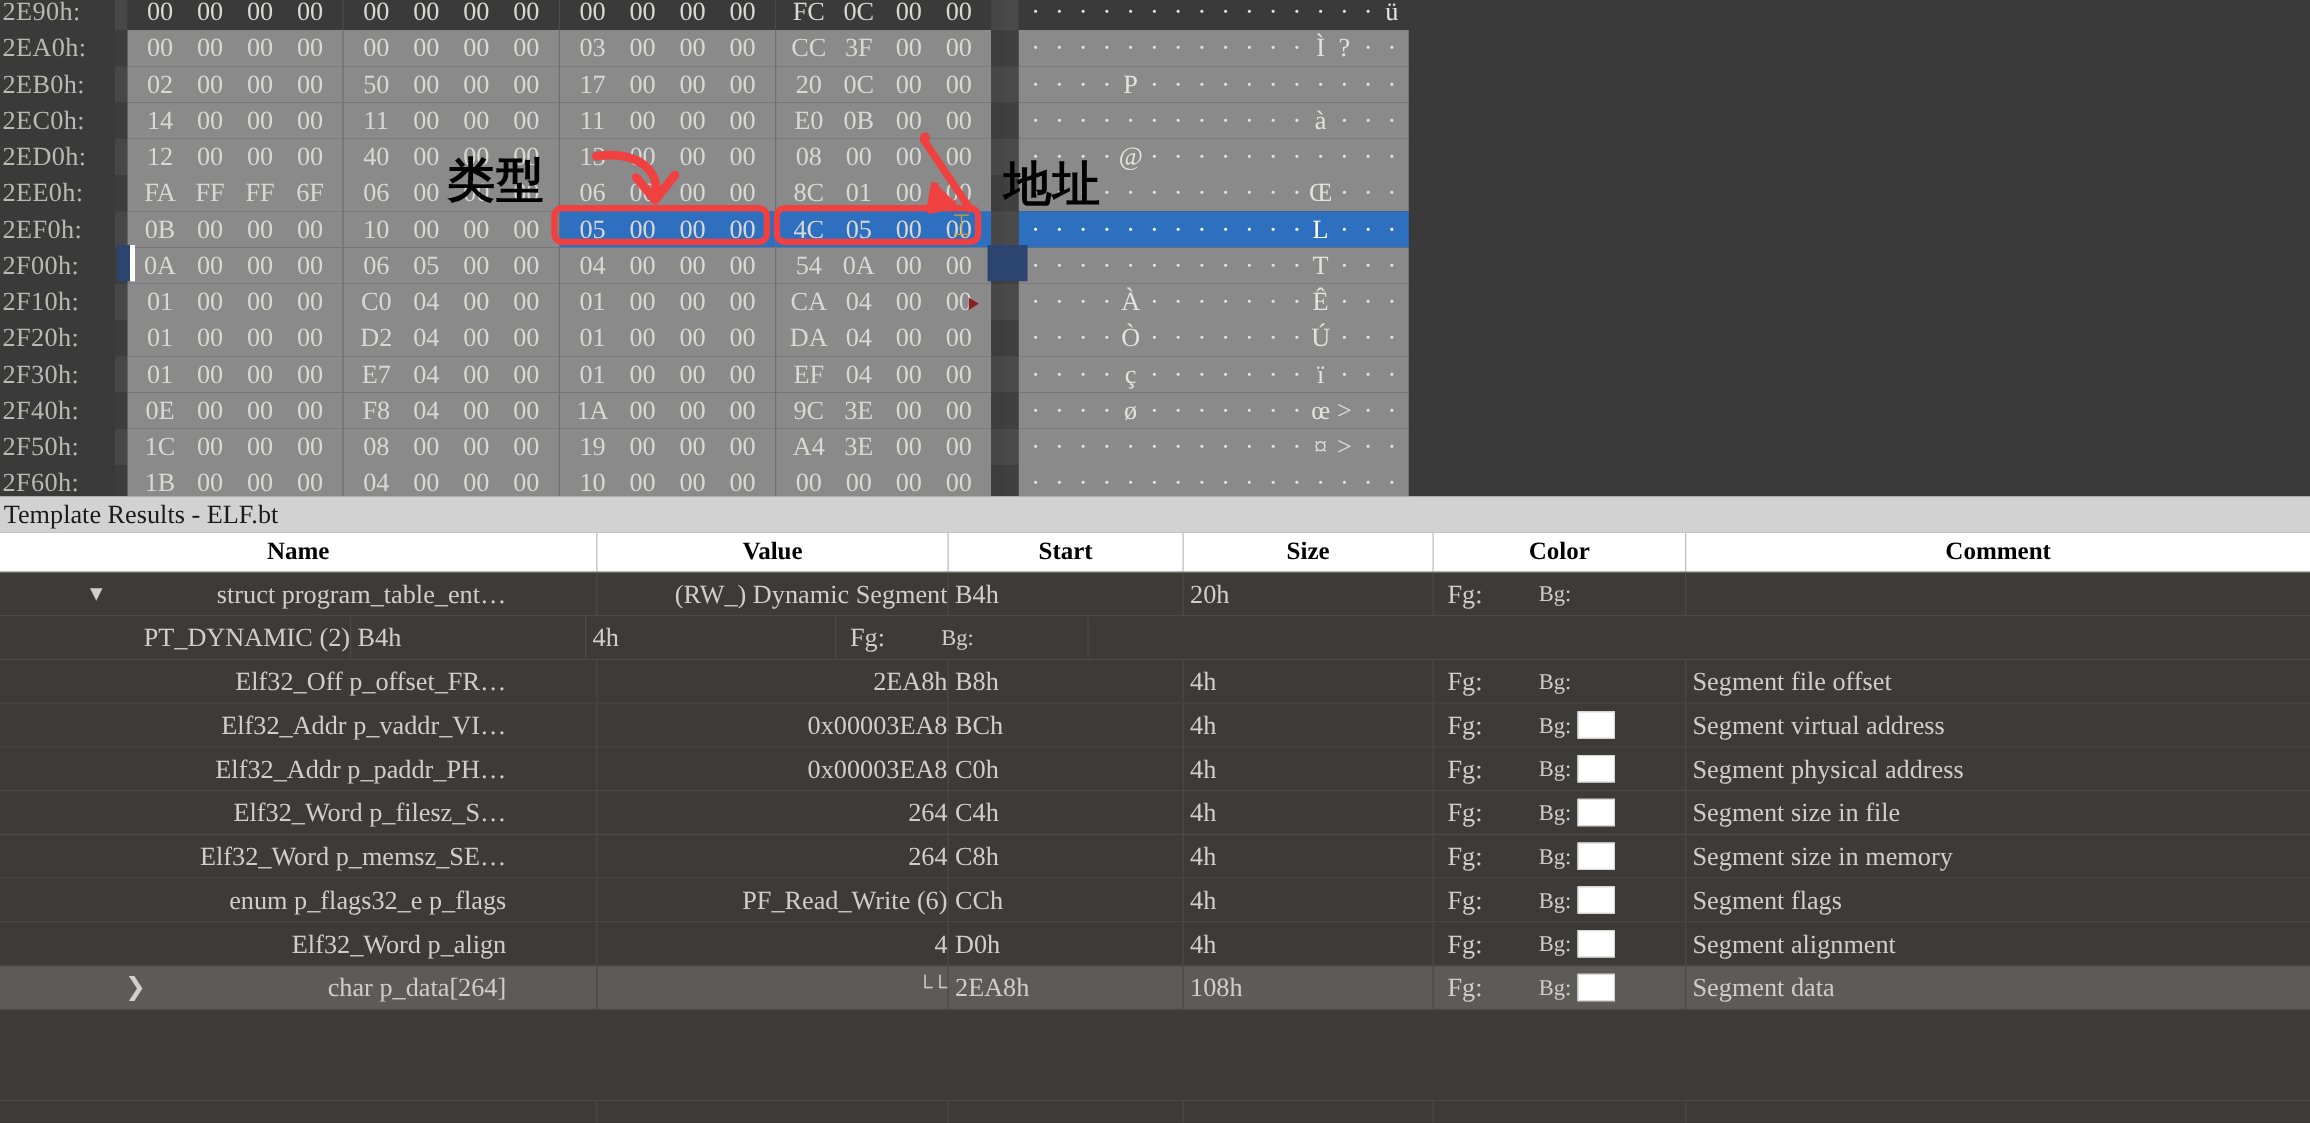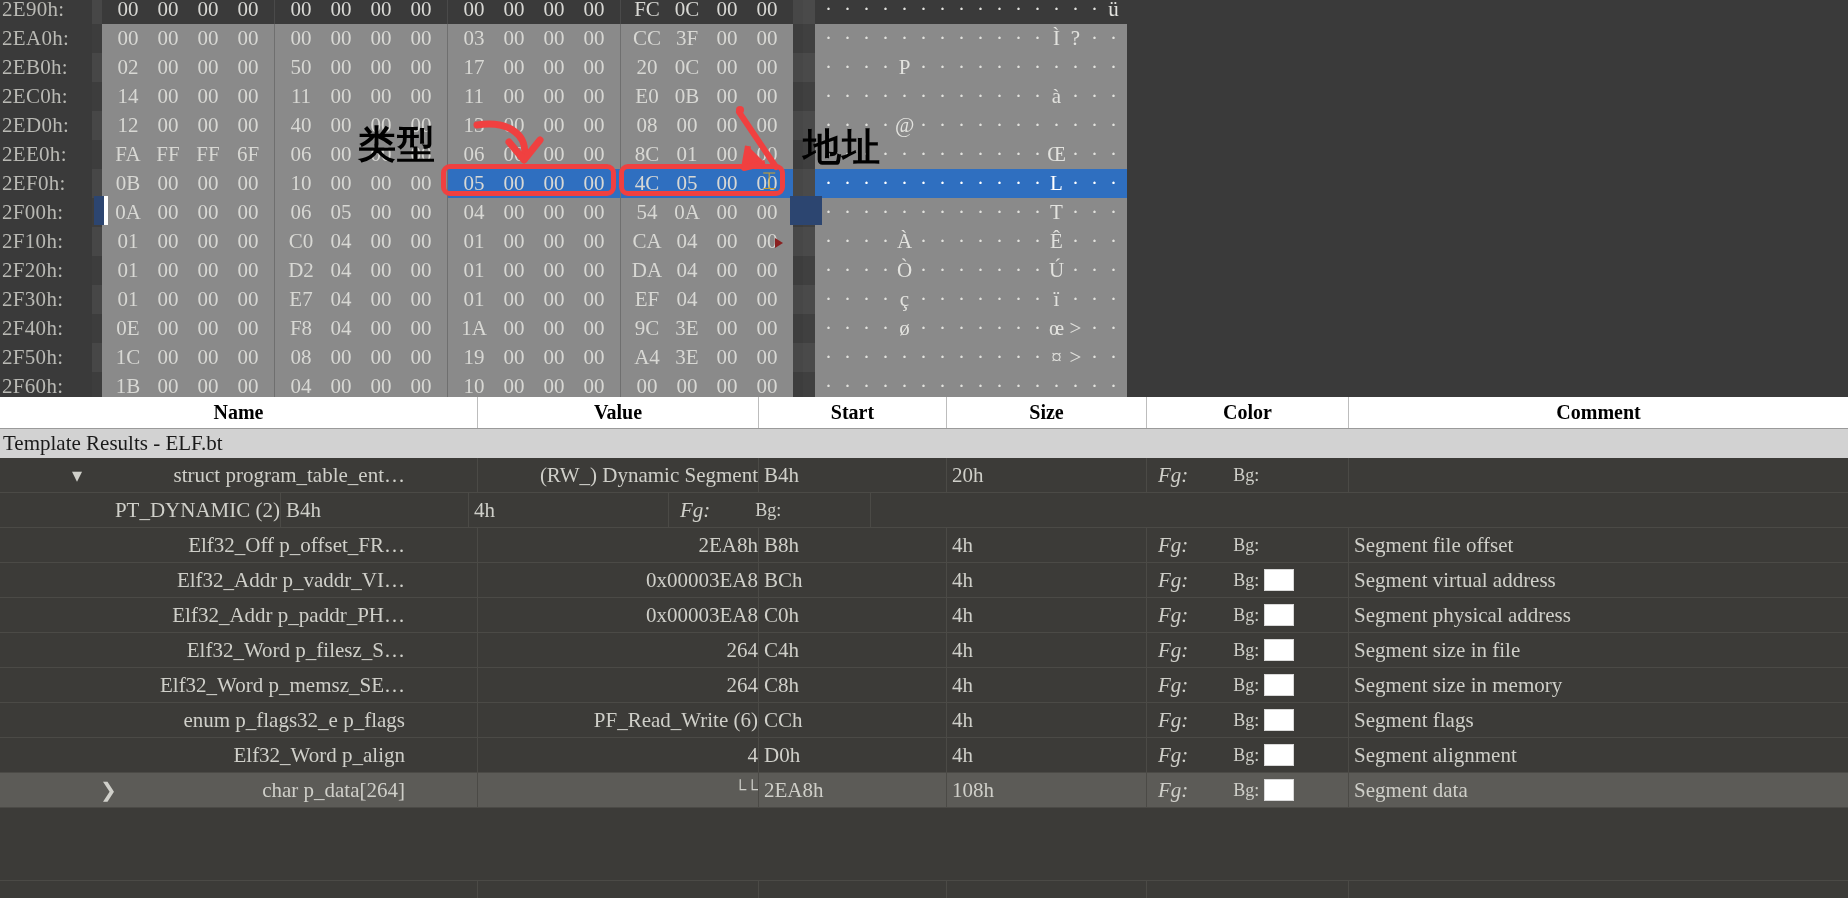--- a/index.html
+++ b/index.html
@@ -192,21 +192,21 @@
   }
   .cell.valcell, .cell.startcell, .cell.sizecell, .cell.commentcell {
     padding-left: 5px;
   }
   .cell.colorcell {
     display: flex;
     align-items: center;
     padding-left: 11px;
     gap: 0;
   }
-  .fg-lbl { color: #cfcfc9; font-size: 21px; font-style: italic; }
+  .fg-lbl { color: #cfcfc9; font-size: 21px; }
   .bg-lbl { color: #cfcfc9; font-size: 18px; margin-left: 45px; }
   .swatch {
     width: 30px; height: 22px;
     background: #ffffff;
     border: 1px solid #d8d8d8;
     margin-left: 5px;
     display: inline-block;
   }
   .swatch.hidden { visibility: hidden; }
   .twisty {
@@ -958,30 +958,30 @@
     <path d="M 775 238 l 8 5 l -8 5 z" fill="#8a2020"></path>
   </svg>
 
   <div class="anno-text" style="left:358px; top:105px;margin-top:20px;">类型</div>
   <div class="anno-text" style="left:803px; top:128px;">地址</div>
 
   <div class="caret" style="left:762px; top:168px;">⌶</div>
 </div>
 
 <div id="template-panel">
+  <div id="tr-title">Template Results - ELF.bt</div>
+
   <div id="tr-head">
     <div class="hcell c-name">Name</div>
     <div class="hcell c-value">Value</div>
     <div class="hcell c-start">Start</div>
     <div class="hcell c-size">Size</div>
     <div class="hcell c-color">Color</div>
     <div class="hcell c-comment">Comment</div>
   </div>
-
-  <div id="tr-title">Template Results - ELF.bt</div>
 
   <div id="tr-body">
       <div class="trow">
         <div class="cell c-name namecell"><div class="twisty">
             <span style="left: 72px; top: 0px; line-height: 34px; font-size: 20px;">▾</span>
           </div><span>struct program_table_ent…</span></div>
         <div class="cell c-value valcell">(RW_) Dynamic Segment</div>
         <div class="cell c-start startcell">B4h</div>
         <div class="cell c-size sizecell">20h</div>
         <div class="cell c-color colorcell">

